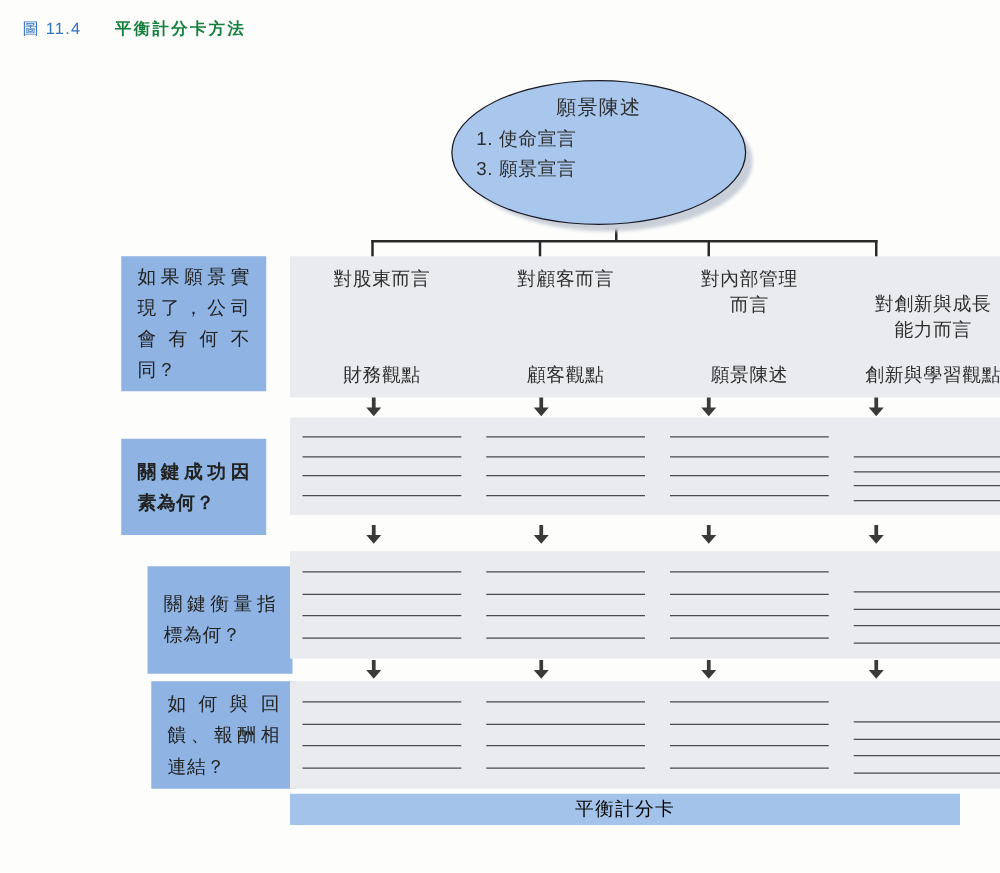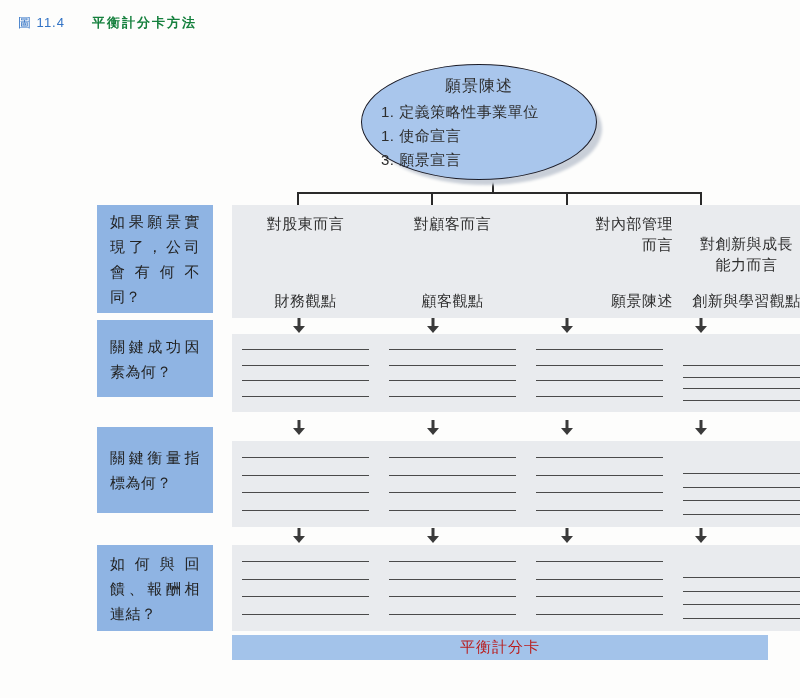--- a/index.html
+++ b/index.html
@@ -40,63 +40,62 @@
 
   
   .panel{position:absolute;left:232px;width:588px;background:var(--panel-grey);}
   .panel-header{top:205px;height:113px;}
   .panel-r2{top:334px;height:78px;}
   .panel-r3{top:441px;height:86px;}
   .panel-r4{top:545px;height:86px;}
 
   .col-cell{position:absolute;width:25%;text-align:center;font-size:15px;line-height:21px;white-space:pre-line;letter-spacing:0.5px;}
   .hdr{top:8px;}
-  .c1{left:0;} .c2{left:25%;} .c3{left:50%;text-align:right;} .c4{left:75%;margin-top:20px;}
+  .c1{left:0;} .c2{left:25%;} .c3{left:50%;} .c4{left:75%;margin-top:20px;}
   .persp{bottom:7px;}
 
   
   .q-box{position:absolute;left:97px;width:116px;background:var(--label-box-blue);
     display:flex;align-items:center;padding:0 13px;font-size:15px;line-height:25px;
     letter-spacing:0.5px;text-align:justify;color:#222;}
   .q1{top:205px;height:108px;}
-  .q2{top:320px;height:77px;}
-  .q3{top:427px;height:86px;}
-  .q4{top:545px;height:86px;}
+  .q2{top:351px;height:77px;font-weight:bold;}
+  .q3{top:453px;height:86px;margin-left:21px;}
+  .q4{top:545px;height:86px;margin-left:24px;}
 
   
   .lines-cell{position:absolute;top:0;bottom:0;width:25%;display:flex;flex-direction:column;justify-content:space-evenly;}
   .blank-line{width:86%;margin:0 auto;height:0;border-top:1.6px solid var(--line-dark);}
 
   
   .arrow-row{position:absolute;left:232px;width:536px;height:15px;}
   .ar-a{top:318px;} .ar-b{top:420px;} .ar-c{top:528px;}
   .arrow{position:absolute;top:0;width:14px;height:15px;transform:translateX(-50%);}
   .a1{left:12.5%;} .a2{left:37.5%;} .a3{left:62.5%;} .a4{left:87.5%;}
   .arrow::before{content:'';position:absolute;left:50%;transform:translateX(-50%);top:0;width:3px;height:9px;background:#3a3a3a;}
   .arrow::after{content:'';position:absolute;left:50%;transform:translateX(-50%);top:8px;
     border-left:6px solid transparent;border-right:6px solid transparent;border-top:7px solid #3a3a3a;}
 
   
   .footer-bar{position:absolute;left:232px;top:635px;width:536px;height:25px;background:var(--footer-bar-blue);
-    display:flex;align-items:center;justify-content:center;font-size:15px;letter-spacing:1px;color:#b91c1c;}
+    display:flex;align-items:center;justify-content:center;font-size:15px;letter-spacing:1px;color:#000000;}
 </style>
 </head>
 <body>
 
 <div class="stage">
 
   <div class="title-row">
     <span class="figure-label">圖 11.4</span>
     <span class="figure-title">平衡計分卡方法</span>
   </div>
 
   <div class="vision-ellipse">
     <div class="vision-title">願景陳述</div>
     <div class="vision-items">
-      <div>1. 定義策略性事業單位</div>
       <div>1. 使命宣言</div>
       <div>3. 願景宣言</div>
     </div>
   </div>
 
   <div class="conn conn-stem"></div>
   <div class="conn conn-h"></div>
   <div class="conn conn-t1"></div>
   <div class="conn conn-t2"></div>
   <div class="conn conn-t3"></div>

